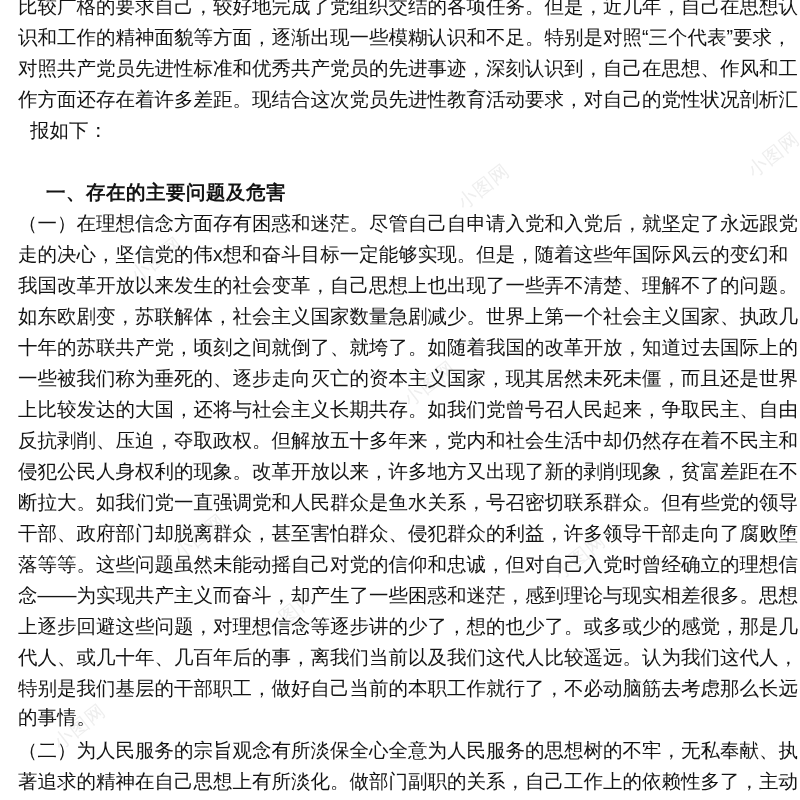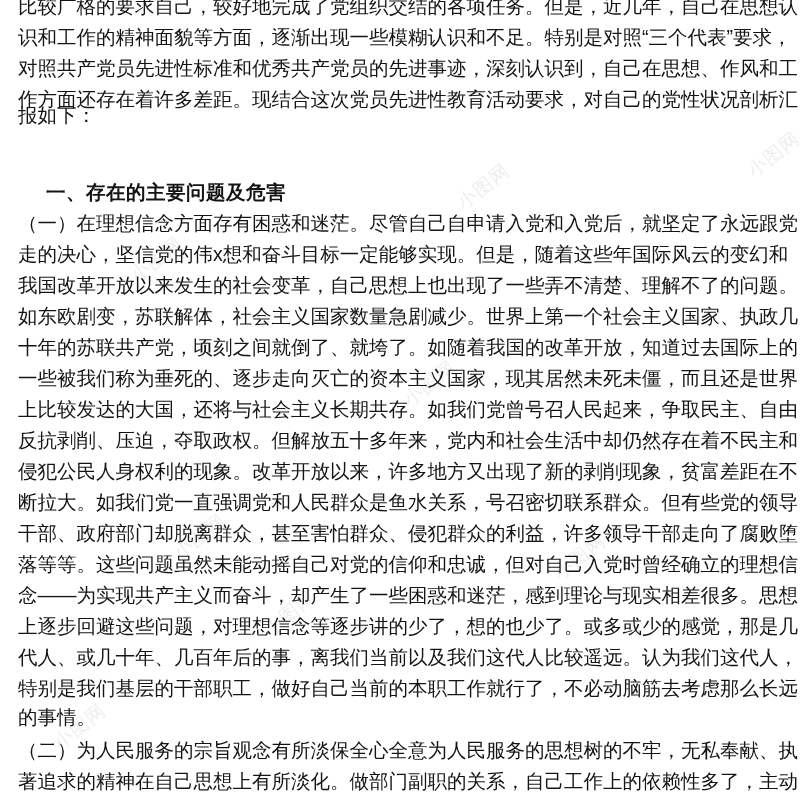--- a/index.html
+++ b/index.html
@@ -262,21 +262,21 @@
         <span>己</span>
         <span>的</span>
         <span>党</span>
         <span>性</span>
         <span>状</span>
         <span>况</span>
         <span>剖</span>
         <span>析</span>
         <span>汇</span>
       </div>
-      <div class="line ragged" style="top: 100px;">报如下：</div>
+      <div class="line ragged" style="top: 115px; margin-left: 12px;">报如下：</div>
       <div class="line heading ragged" style="top: 177px;">一、存在的主要问题及危害</div>
       <div class="line just" style="top: 208px;">
         <span>（</span>
         <span>一</span>
         <span>）</span>
         <span>在</span>
         <span>理</span>
         <span>想</span>
         <span>信</span>
         <span>念</span>

